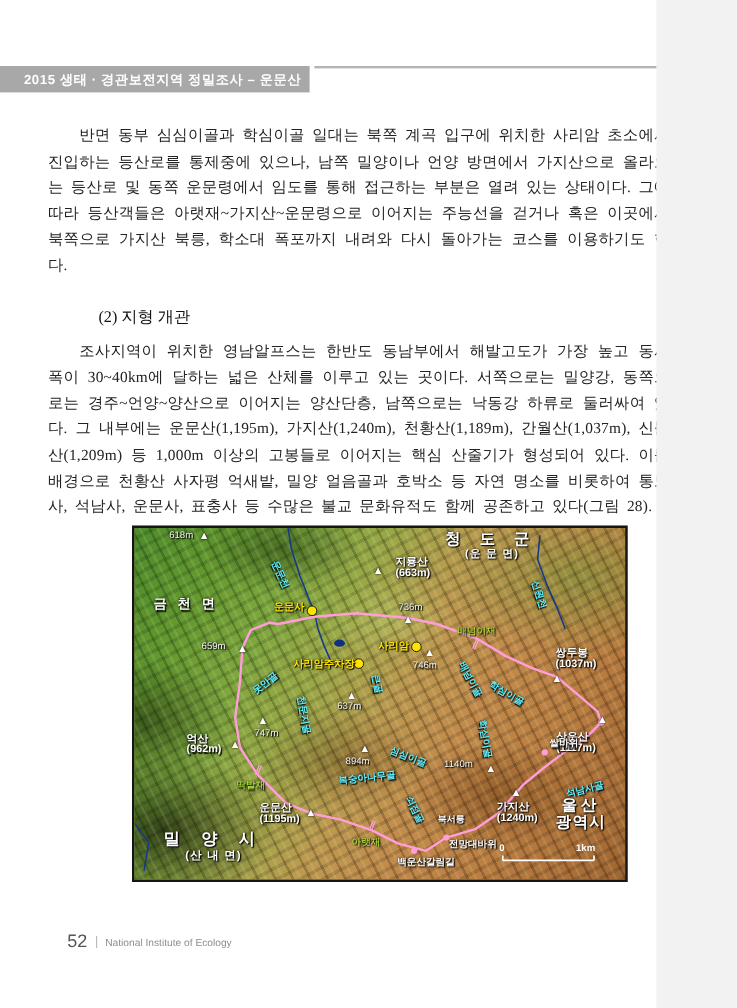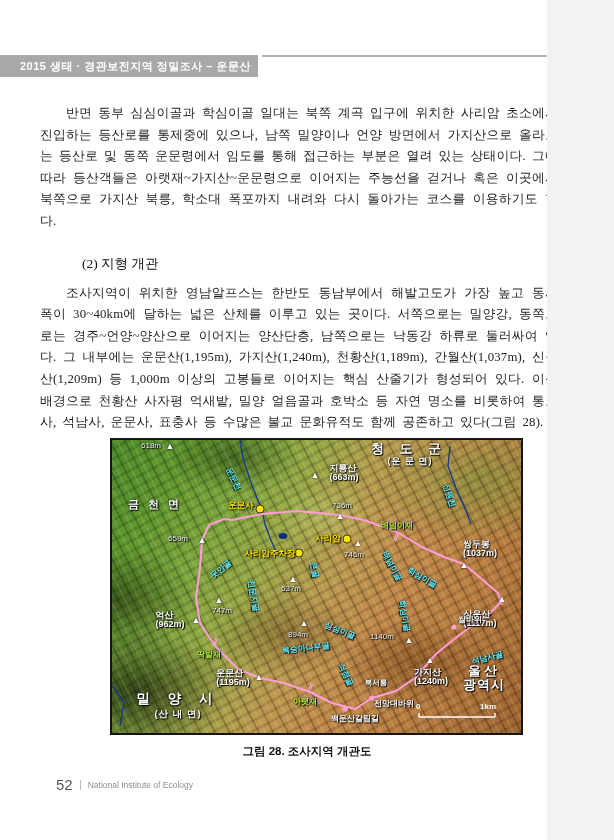--- a/index.html
+++ b/index.html
@@ -43,21 +43,21 @@
   
   .ml{position:absolute;white-space:nowrap;font-family:"Liberation Sans","DejaVu Sans",sans-serif;line-height:1.05;}
   .sh{text-shadow:1px 1px 1px #000,0 0 2px rgba(0,0,0,0.9);}
   .region{color:#fff;font-weight:bold;transform:translateX(-50%);}
   .peak{color:#fff;font-weight:bold;font-size:9px;text-align:left;transform:translateX(-50%);}
   .spot{color:#f2f2f2;font-size:8px;transform:translateX(-50%);}
   .ridge{color:#fff;font-weight:bold;font-size:7.5px;transform:translateX(-50%);margin-top:32px;}
   .tri{color:#fff;font-size:9px;transform:translate(-50%,-50%);text-shadow:0 0 2px #000;}
   .place{color:#ffe400;font-weight:bold;font-size:8.5px;transform:translateX(-50%);}
   .rock{color:#fff;font-weight:bold;font-size:8px;transform:translateX(-50%);}
-  .pass{color:#b4f43a;font-weight:bold;font-size:8px;transform:translateX(-50%);}
+  .pass{color:#b4f43a;font-weight:normal;font-size:8px;transform:translateX(-50%);}
   .stream{color:#5ff0ff;font-weight:bold;font-size:8px;transform-origin:0 50%;}
   .tick{color:#ff9ed8;font-weight:bold;font-size:9px;transform:translate(-50%,-50%) rotate(22deg);text-shadow:none;}
   .scale-text{color:#fff;font-size:8px;font-weight:bold;}
 
   
   .caption{margin-top:9px;text-align:center;font-family:"Liberation Sans","DejaVu Sans",sans-serif;
            font-weight:bold;font-size:11.5px;color:#111;}
   .footer{position:absolute;left:56px;top:776px;display:flex;align-items:center;gap:7px;
           font-family:"Liberation Sans","DejaVu Sans",sans-serif;}
   .pagenum{font-size:15px;color:#555;}
@@ -178,21 +178,20 @@
           <span class="ml sh stream" style="left: 289px; top: 156px; transform: rotate(80deg);">학심이골</span>
           <span class="ml sh stream" style="left: 213px; top: 181px; transform: rotate(22deg);">심심이골</span>
           <span class="ml sh stream" style="left: 170px; top: 207px; transform: rotate(-6deg);">복숭아나무골</span>
           <span class="ml sh stream" style="left: 228px; top: 220px; transform: rotate(64deg);">쇠점골</span>
           <span class="ml sh stream" style="left: 360px; top: 218px; transform: rotate(-14deg);">석남사골</span>
         </div>
       <span class="ml scale-text" style="left:304px;top:263px;">0</span>
       <span class="ml scale-text" style="left:368px;top:263px;">1km</span>
     </div>
 
-    <div class="caption">그림 28. 조사지역 개관도</div>
   </div>
 
   <div class="footer">
     <span class="pagenum">52</span>
     <span class="footer-div"></span>
     <span class="org">National Institute of Ecology</span>
   </div>
 
 </div>
 

